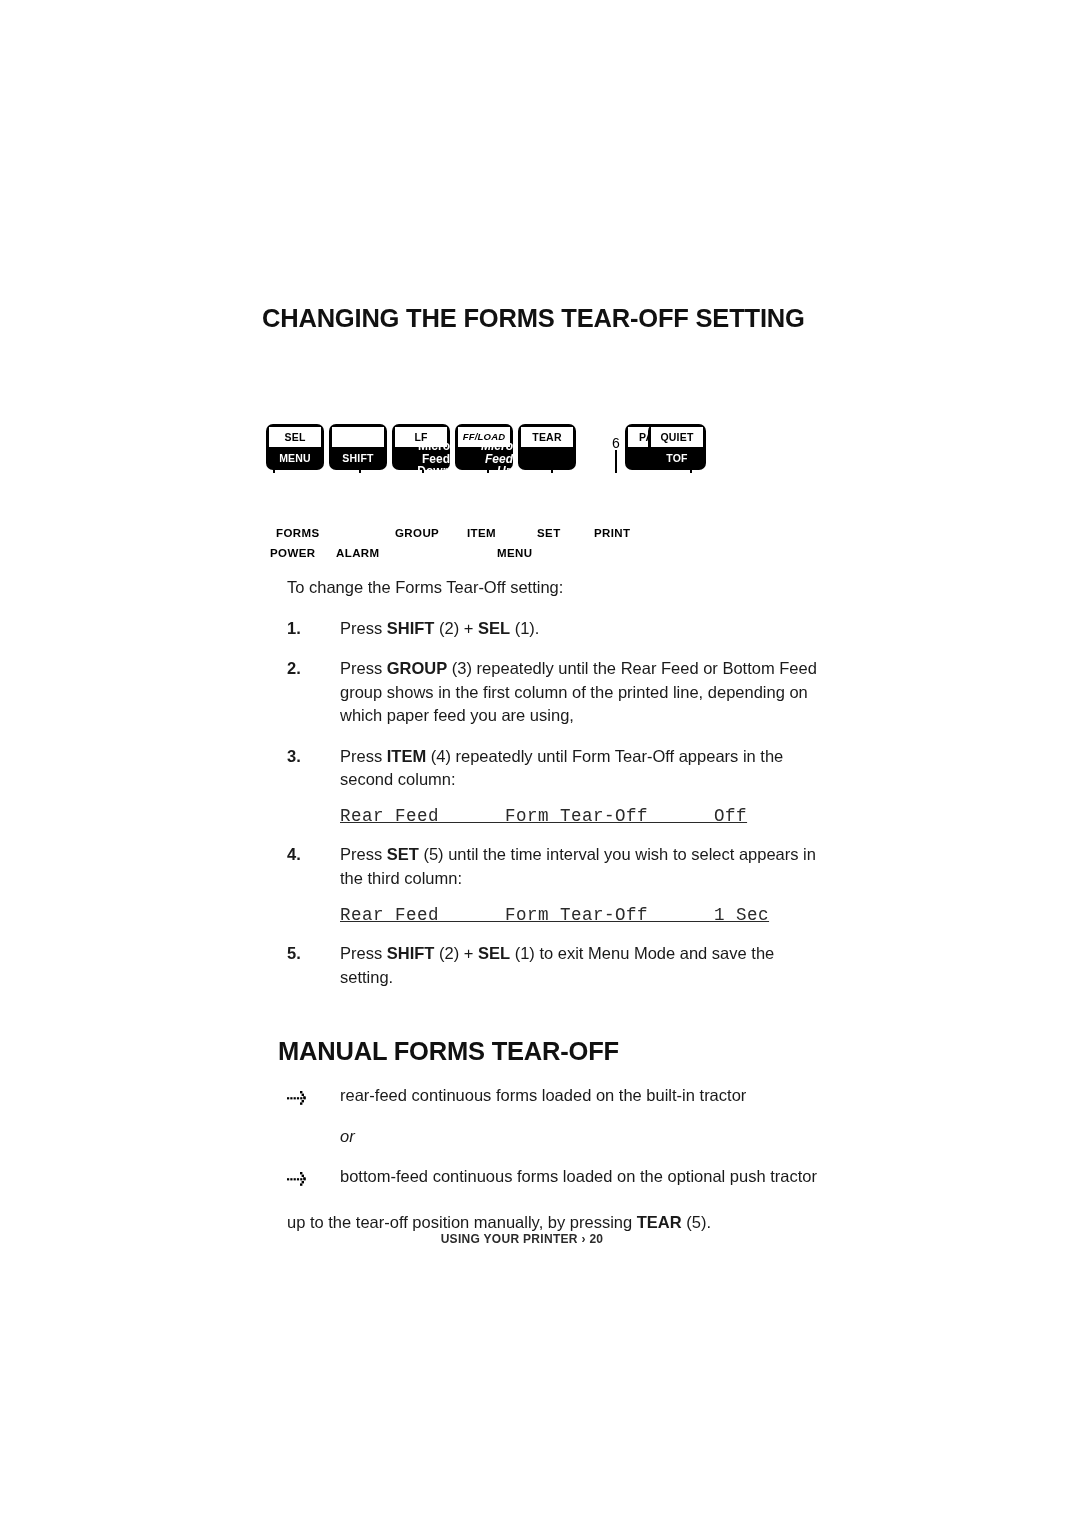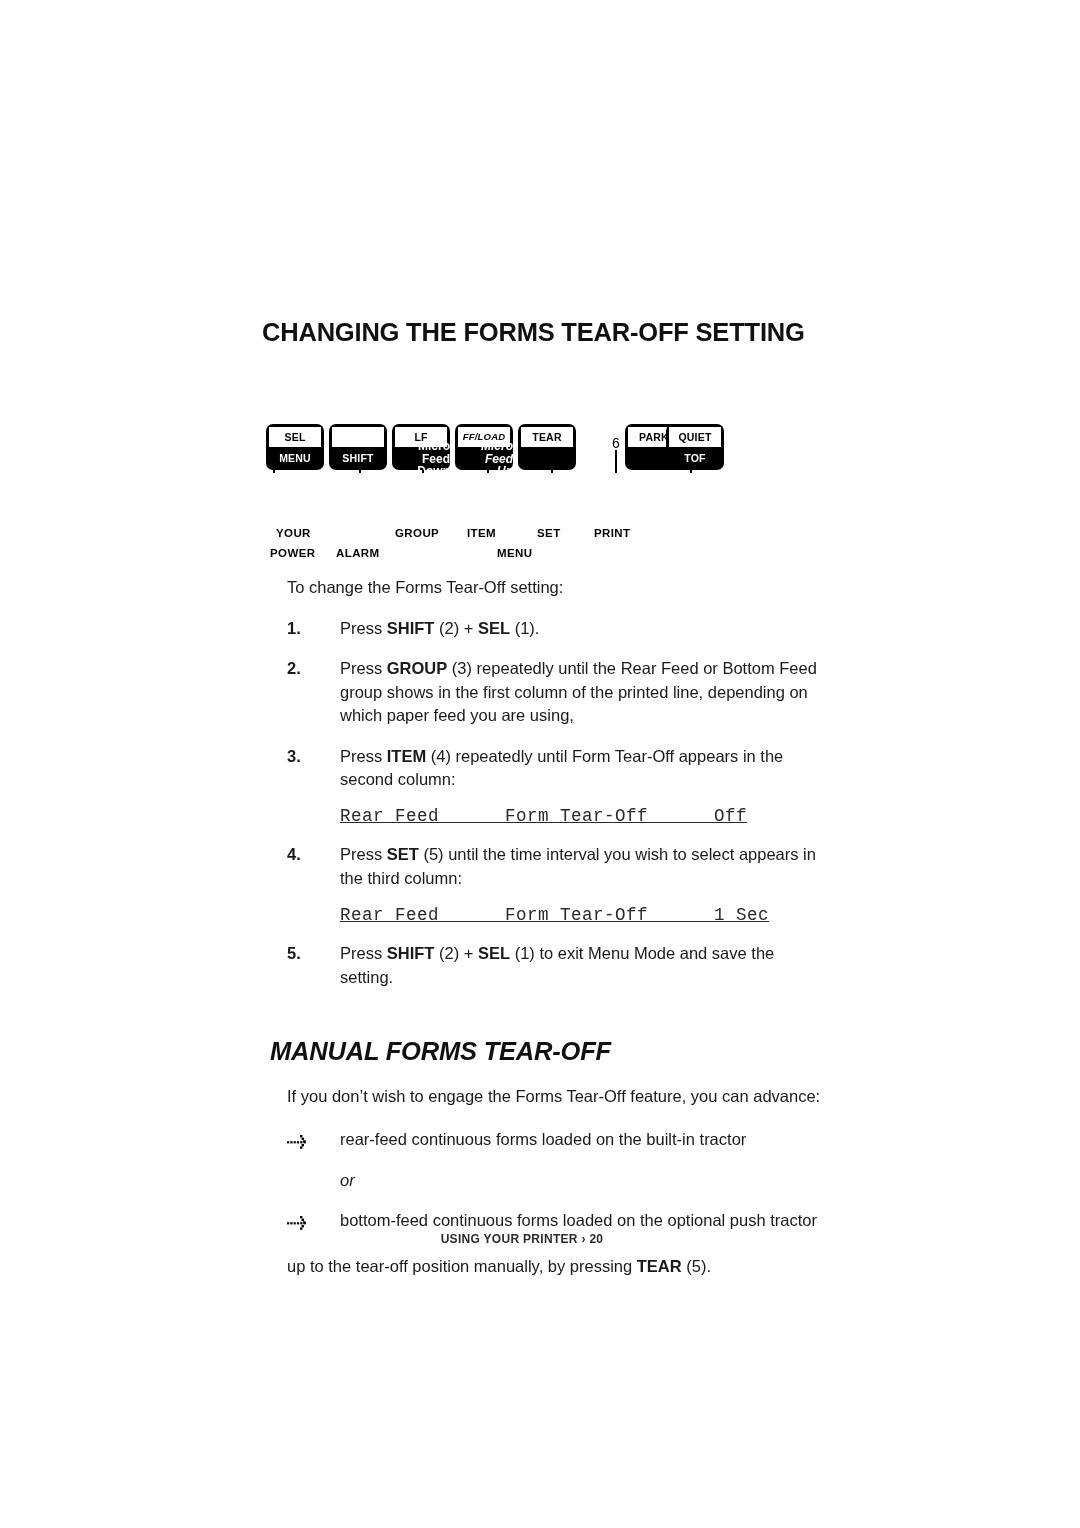--- a/index.html
+++ b/index.html
@@ -95,26 +95,25 @@
     white-space: pre;
     color: #2a2a2a;
     text-decoration: underline;
   }
 
   
   h1.section-heading-2 {
     font-size: 25.5px;
     font-weight: bold;
     letter-spacing: -0.2px;
-    margin: 8px;
+    margin: 16px;
     padding: 0;
     margin-top: 48px;
     line-height: 1.1;
     color: #111111;
-    font-style: italic;
   }
 
   
   .bullets {
     margin: 0;
     padding: 0;
     list-style: none;
     margin-left: 25px;
   }
   .bullet-item {
@@ -304,37 +303,37 @@
     <div class="btn" style="left:256px;">
       <div class="btn-top">TEAR</div>
       <div class="btn-bottom"></div>
     </div>
 
     <div class="btn" style="left:319px;margin-left:44px;">
       <div class="btn-top">PARK</div>
       <div class="btn-bottom"></div>
     </div>
 
-    <div class="btn" style="left:404px;">
+    <div class="btn" style="left:386px;">
       <div class="btn-top">QUIET</div>
       <div class="btn-bottom">TOF</div>
     </div>
 
-    <div class="under-label" style="left:14px;  top:103px;">YOUR</div>
+    <div class="under-label" style="left:14px;  top:103px;">FORMS</div>
     <div class="under-label" style="left:133px; top:103px;">GROUP</div>
     <div class="under-label" style="left:205px; top:103px;">ITEM</div>
     <div class="under-label" style="left:275px; top:103px;">SET</div>
     <div class="under-label" style="left:332px; top:103px;">PRINT</div>
 
     <div class="under-label" style="left:8px;   top:123px;">POWER</div>
     <div class="under-label" style="left:74px;  top:123px;">ALARM</div>
     <div class="under-label" style="left:235px; top:123px;">MENU</div>
   </div>
 
-  <div class="content" style="top:318px;">
+  <div class="content" style="top:304px;">
     <h1 class="section-heading">CHANGING THE FORMS TEAR-OFF SETTING</h1>
   </div>
 
   <div class="content" style="top:576px;">
 
     <p class="lead-in">To change the Forms Tear-Off setting:</p>
 
     <ol class="steps">
 
       <li class="step">
@@ -366,21 +365,20 @@
 
     <ol class="steps">
       <li class="step">
         <span class="step-num">5.</span>
         <span class="step-body"><span>Press </span><b>SHIFT</b><span> (2) + </span><b>SEL</b><span> (1) to exit Menu Mode and save the setting.</span></span>
       </li>
     </ol>
 
     <h1 class="section-heading-2">MANUAL FORMS TEAR-OFF</h1>
 
-    <p class="intro-para" style="margin-top:20px;">If you don’t wish to engage the Forms Tear-Off feature, you can advance:</p>
 
     <ul class="bullets">
       <li class="bullet-item">
         <span class="bullet-mark">
           <svg width="22" height="14" viewBox="0 0 22 14" aria-hidden="true">
             <rect x="0" y="6.2" width="2.2" height="2.2" fill="#000"></rect>
             <rect x="3.3" y="6.2" width="2.2" height="2.2" fill="#000"></rect>
             <rect x="6.6" y="6.2" width="2.2" height="2.2" fill="#000"></rect>
             <rect x="9.9" y="6.2" width="2.2" height="2.2" fill="#000"></rect>
             <rect x="13.2" y="6.2" width="2.2" height="2.2" fill="#000"></rect>

